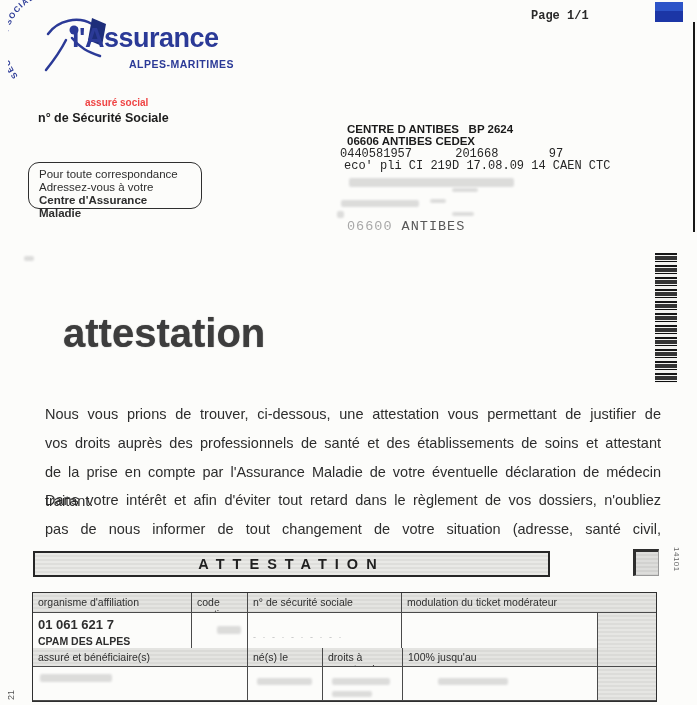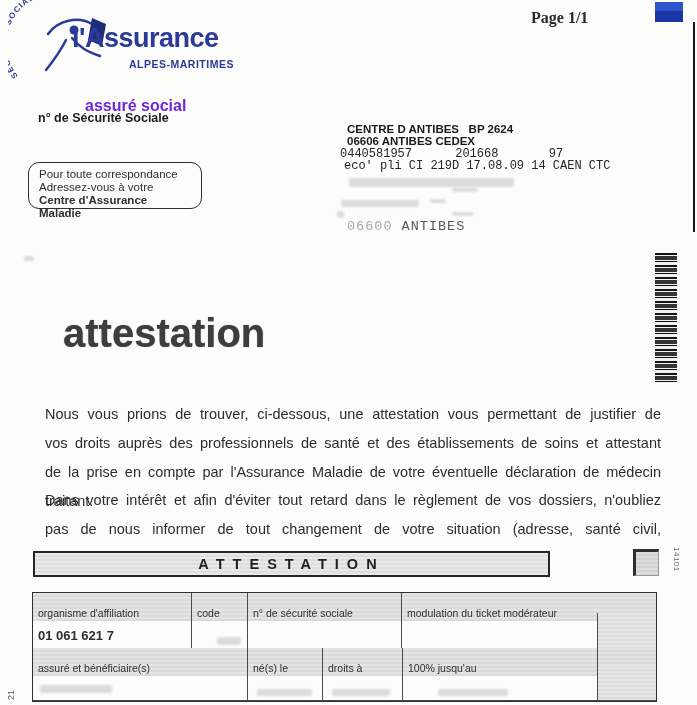--- a/index.html
+++ b/index.html
@@ -35,21 +35,21 @@
              #0e0e0e 8px,#0e0e0e 9.5px,
              #f2f2f0 9.5px,#f2f2f0 12px);}
   .blue-rect{position:absolute;left:655px;top:2px;width:28px;height:20px;
              background:linear-gradient(180deg,#2d54c8 0 45%,#1c36a6 45% 100%);}
   .right-line{position:absolute;left:693px;top:22px;width:2px;height:210px;background:#171717;}
   .v-code{position:absolute;font-size:8px;color:#666;transform:rotate(90deg);transform-origin:0 0;
           font-family:"Liberation Sans",sans-serif;letter-spacing:.5px;}
   .v-code2{position:absolute;font-size:9px;color:#555;transform:rotate(-90deg);transform-origin:0 0;}
   
   .trow{position:absolute;left:33px;display:flex;box-sizing:border-box;border-bottom:1px solid #4a4a4a;}
-  .tc{box-sizing:border-box;border-right:1px solid #4a4a4a;padding:14px 5px;font-size:10.5px;
+  .tc{box-sizing:border-box;border-right:1px solid #4a4a4a;padding:3px 5px;font-size:10.5px;
       color:#2e2e2e;overflow:hidden;}
   .tc:last-child{border-right:none;}
   .th{background:repeating-linear-gradient(180deg,#e4e4e1 0 2px,#dadad7 2px 4px);}
   .gray-cell{background:repeating-linear-gradient(180deg,#e6e6e3 0 2px,#dcdcd9 2px 4px);}
   .table-frame{position:absolute;left:32px;top:592px;width:625px;height:110px;
                border:1.5px solid #2f2f2f;pointer-events:none;box-sizing:border-box;}
   .para{position:absolute;left:45px;width:616px;font-size:14.5px;line-height:29px;color:#2d2d2d;
         text-align:justify;word-spacing:2.5px;}
   .dashes{color:#bdbdbd;font-size:9px;letter-spacing:2px;}
 </style>
@@ -69,25 +69,25 @@
       <path d="M40 34 C 50 20, 70 16, 84 24"></path>
       <path d="M58 40 C 52 52, 46 60, 38 70"></path>
       <path d="M64 38 C 72 48, 80 52, 92 56"></path>
     </g>
     <circle cx="66" cy="30" r="4.5" fill="#2b3a97"></circle>
     <path d="M84 18 l14 6 l-4 22 l-14 -6 z" fill="#1d2d7a"></path>
   </svg>
   <div class="abs bold blue" style="left:72px;top:23px;font-size:27px;letter-spacing:-0.5px;">l'Assurance</div>
   <div class="abs bold blue" style="left:129px;top:58px;font-size:10.5px;letter-spacing:.5px;">ALPES-MARITIMES</div>
 
-  <div class="abs bold" style="left:531px;top:9px;font-size:16px;font-family:Liberation Serif, serif;color:#2a2a2a;">Page 1/1</div>
+  <div class="abs bold" style="left:531px;top:9px;font-size:12px;font-family:Liberation Mono, monospace;color:#2a2a2a;">Page 1/1</div>
   <div class="blue-rect"></div>
   <div class="right-line"></div>
 
-  <div class="abs bold" style="left:85px;top:97px;font-size:16px;color:#6d28d9;">assuré social</div>
+  <div class="abs bold" style="left:85px;top:97px;font-size:10px;color:#ef4444;">assuré social</div>
   <div class="abs bold" style="left:38px;top:111px;font-size:12.5px;color:#1c1c1c;">n° de Sécurité Sociale</div>
 
   <div class="abs bold pre" style="left:347px;top:123px;font-size:11.5px;color:#1a1a1a;">CENTRE D ANTIBES   BP 2624</div>
   <div class="abs bold pre" style="left:347px;top:135px;font-size:11.5px;color:#1a1a1a;">06606 ANTIBES CEDEX</div>
   <div class="abs mono pre" style="left:340px;top:147px;font-size:12px;color:#262626;">0440581957      201668       97</div>
   <div class="abs mono pre" style="left:344px;top:159px;font-size:12px;color:#262626;">eco' pli CI 219D 17.08.09 14 CAEN CTC</div>
 
   <div class="sm" style="left:349px;top:178px;width:165px;height:9px;"></div>
   <div class="sm" style="left:452px;top:188px;width:26px;height:4px;"></div>
   <div class="sm" style="left:341px;top:200px;width:78px;height:7px;"></div>

